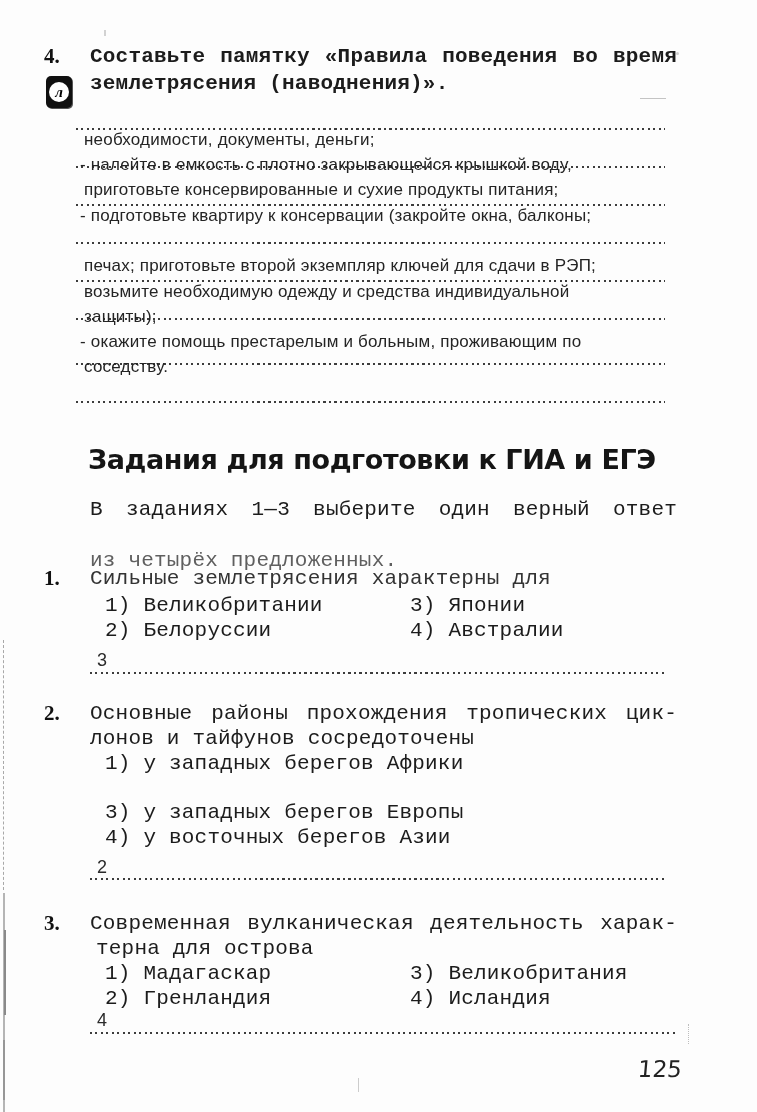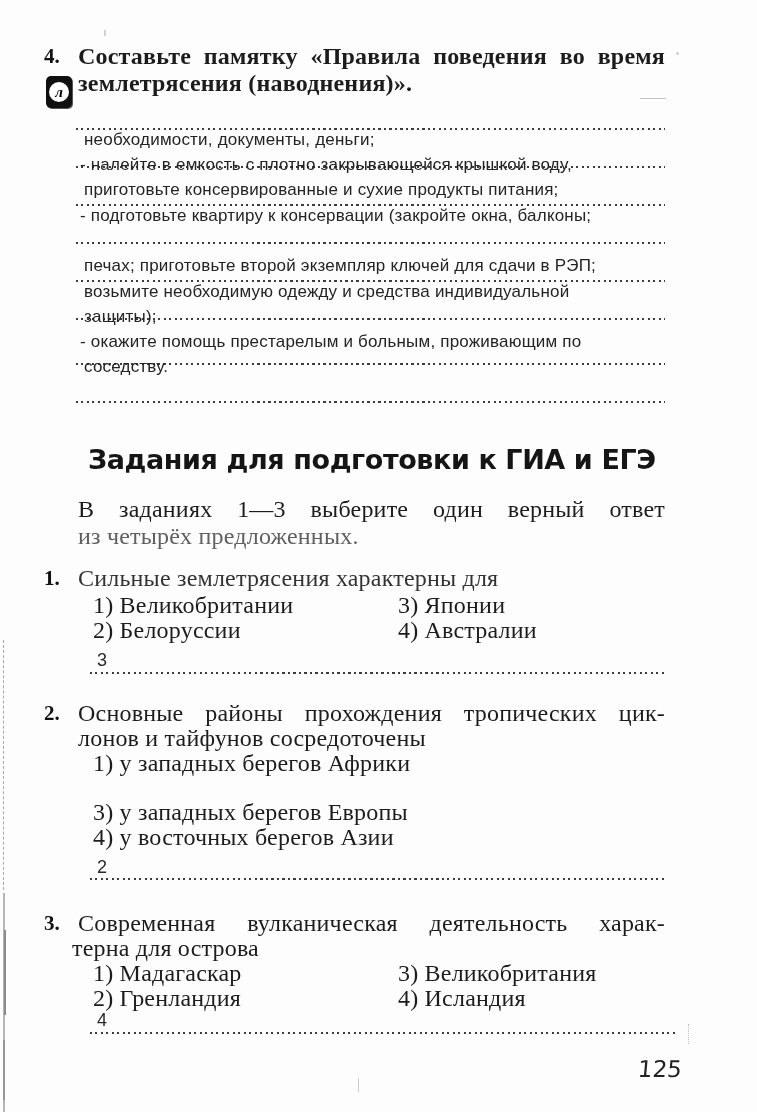--- a/index.html
+++ b/index.html
@@ -5,21 +5,21 @@
   html,body{margin:0;padding:0;}
   .page{
     position:relative;
     width:757px;height:1112px;
     background:#fdfdfd;
     overflow:hidden;
     font-family:"Liberation Serif", serif;
     color:#1c1c1c;
   }
   .abs{position:absolute;}
-  .serif{font-family:Liberation Serif, serif;font-size:24px;line-height:25px;color:#1c1c1c;letter-spacing:0.2px;}
+  .serif{font-family:Liberation Mono, monospace;font-size:21px;line-height:25px;color:#1c1c1c;letter-spacing:0.2px;margin-left:12px;}
   .b{font-weight:bold;}
   .jl{text-align:justify;text-align-last:justify;}
   .qnum{font-family:"Liberation Serif", serif;font-weight:bold;font-size:21px;color:#111;}
   .fill{font-family:"Liberation Sans", sans-serif;font-size:17px;line-height:20px;color:#242424;letter-spacing:0.2px;white-space:nowrap;}
   .answer-digit{font-family:"Liberation Sans", sans-serif;font-size:18px;color:#2b2b2b;}
   .dots{height:2px;background-image:repeating-linear-gradient(to right,#3c3c3c 0 2px,transparent 2px 5.5px);}
   .header-title{font-family:"DejaVu Sans", sans-serif;font-weight:bold;font-size:27px;letter-spacing:-0.4px;color:#151515;white-space:nowrap;}
   .faded{color:#5f5f5f;}
   .opt{white-space:nowrap;}
   .icon-badge{
@@ -65,21 +65,21 @@
   <div class="abs fill" style="left:84px;top:180px;">приготовьте консервированные и сухие продукты питания;</div>
   <div class="abs fill" style="left:84px;top:256px;">печах; приготовьте второй экземпляр ключей для сдачи в РЭП;</div>
   <div class="abs fill" style="left:84px;top:282px;">возьмите необходимую одежду и средства индивидуальной</div>
   <div class="abs fill" style="left:84px;top:307px;text-align:right;">защиты);</div>
   <div class="abs fill" style="left:80px;top:332px;">- окажите помощь престарелым и больным, проживающим по</div>
   <div class="abs fill" style="left:84px;top:357px;">соседству.</div>
 
   <div class="abs header-title" style="left:88px;top:444px;">Задания для подготовки к ГИА и ЕГЭ</div>
 
   <div class="abs serif jl" style="left:78px;top:497px;width:587px;">В заданиях 1—3 выберите один верный ответ</div>
-  <div class="abs serif faded" style="left:78px;top:524px;">из четырёх предложенных.</div>
+  <div class="abs serif faded" style="left:78px;top:548px;">из четырёх предложенных.</div>
 
   <div class="abs qnum" style="left:44px;top:566px;">1.</div>
   <div class="abs serif" style="left:78px;top:566px;color:#333;">Сильные землетрясения характерны для</div>
   <div class="abs serif opt" style="left:93px;top:593px;">1) Великобритании</div>
   <div class="abs serif opt" style="left:93px;top:618px;">2) Белоруссии</div>
   <div class="abs serif opt" style="left:398px;top:593px;">3) Японии</div>
   <div class="abs serif opt" style="left:398px;top:618px;">4) Австралии</div>
   <div class="abs answer-digit" style="left:97px;top:650px;">3</div>
   <div class="abs dots" style="left:90px;top:672px;width:575px;"></div>
 
@@ -87,21 +87,21 @@
   <div class="abs serif jl" style="left:78px;top:701px;width:587px;">Основные районы прохождения тропических цик-</div>
   <div class="abs serif" style="left:78px;top:726px;">лонов и тайфунов сосредоточены</div>
   <div class="abs serif opt" style="left:93px;top:751px;">1) у западных берегов Африки</div>
   <div class="abs serif opt" style="left:93px;top:800px;">3) у западных берегов Европы</div>
   <div class="abs serif opt" style="left:93px;top:825px;">4) у восточных берегов Азии</div>
   <div class="abs answer-digit" style="left:97px;top:857px;">2</div>
   <div class="abs dots" style="left:90px;top:878px;width:575px;"></div>
 
   <div class="abs qnum" style="left:44px;top:911px;">3.</div>
   <div class="abs serif jl" style="left:78px;top:911px;width:587px;">Современная вулканическая деятельность харак-</div>
-  <div class="abs serif" style="left:72px;top:936px;">терна для острова</div>
+  <div class="abs serif" style="left:84px;top:936px;">терна для острова</div>
   <div class="abs serif opt" style="left:93px;top:961px;">1) Мадагаскар</div>
   <div class="abs serif opt" style="left:93px;top:986px;">2) Гренландия</div>
   <div class="abs serif opt" style="left:398px;top:961px;">3) Великобритания</div>
   <div class="abs serif opt" style="left:398px;top:986px;">4) Исландия</div>
   <div class="abs answer-digit" style="left:97px;top:1010px;">4</div>
   <div class="abs dots" style="left:90px;top:1032px;width:588px;"></div>
 
   <div class="abs pagenum" style="left:638px;top:1056px;">125</div>
 
   <div class="abs artifact" style="left:3px;top:640px;width:0;height:250px;border-left:1px dashed #a8a8a8;"></div>

